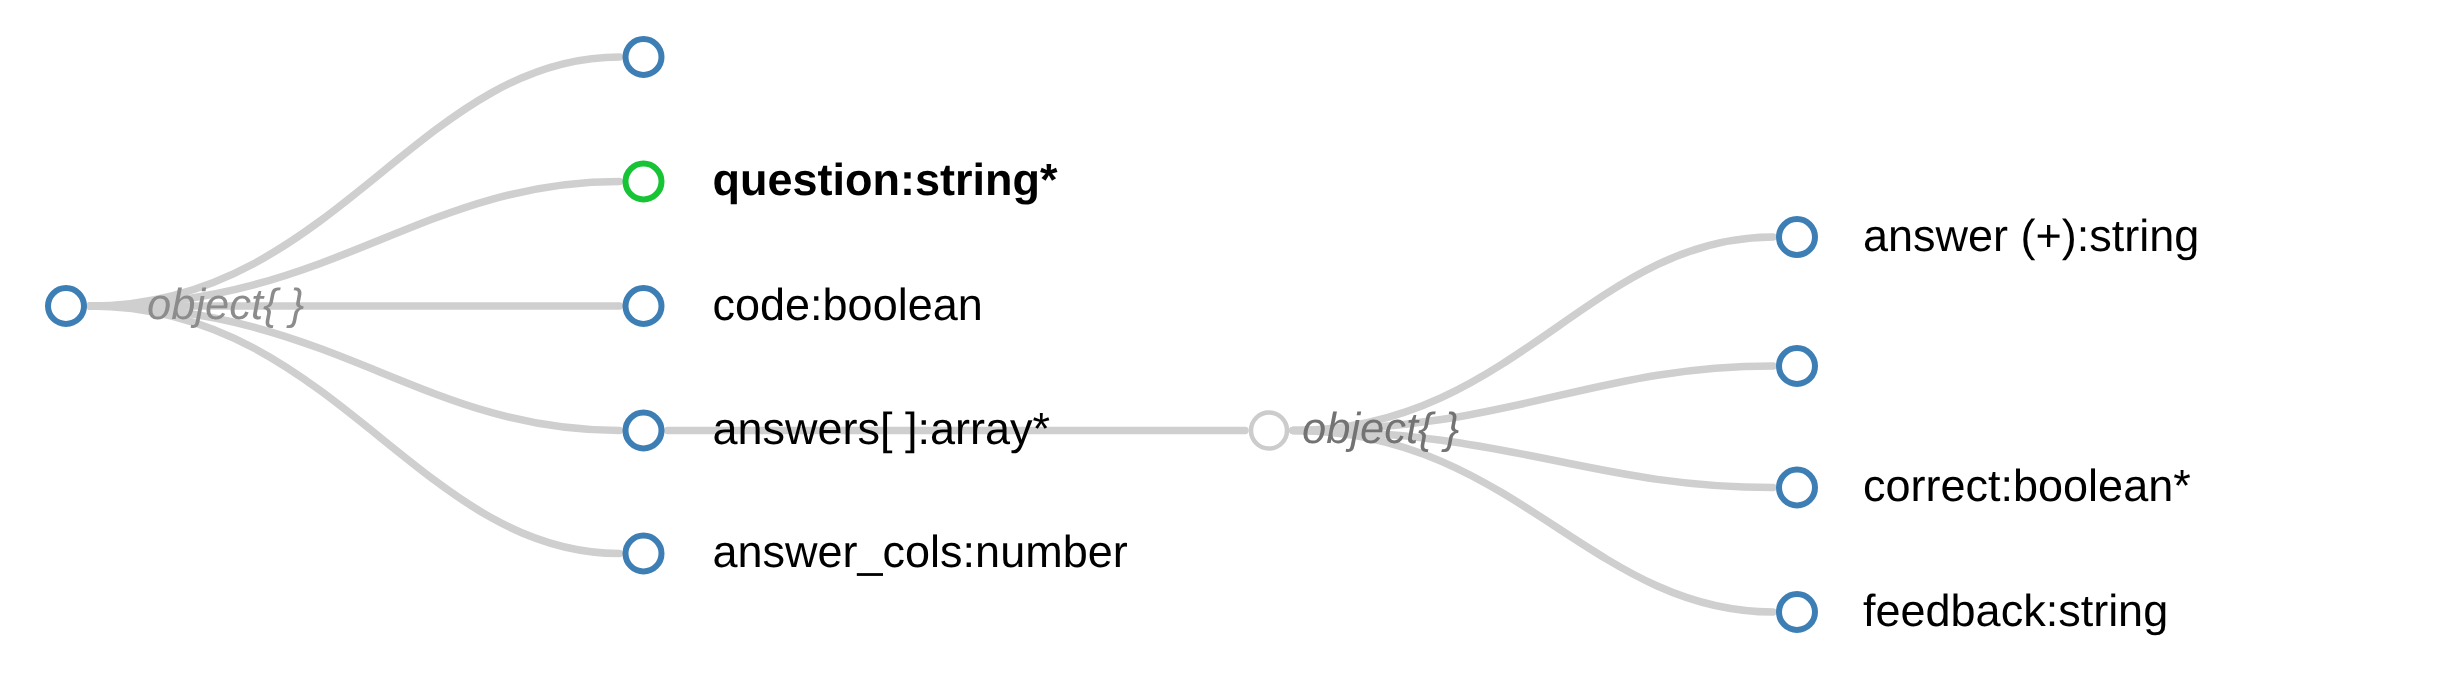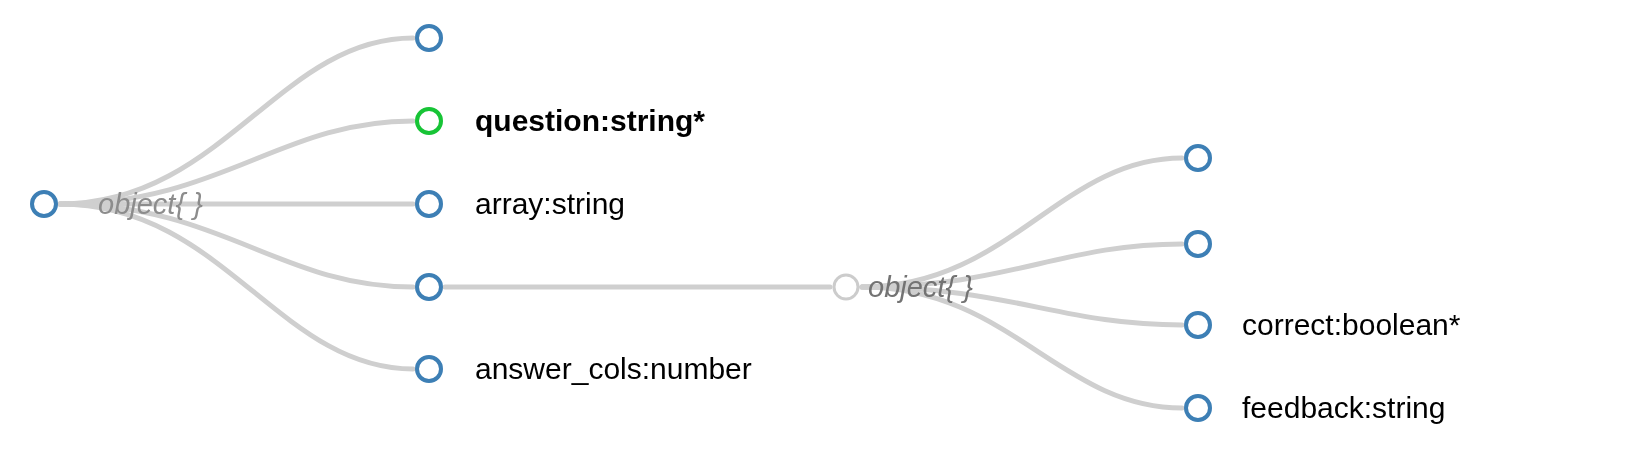--- a/index.html
+++ b/index.html
@@ -77,17 +77,19 @@
       <circle cx="429" cy="369" r="12" fill="#ffffff" stroke="#3d7fb5" stroke-width="4"></circle>
       <circle cx="846" cy="287" r="12" fill="#ffffff" stroke="#cccccc" stroke-width="3"></circle>
       <circle cx="1198" cy="158" r="12" fill="#ffffff" stroke="#3d7fb5" stroke-width="4"></circle>
       <circle cx="1198" cy="244" r="12" fill="#ffffff" stroke="#3d7fb5" stroke-width="4"></circle>
       <circle cx="1198" cy="325" r="12" fill="#ffffff" stroke="#3d7fb5" stroke-width="4"></circle>
       <circle cx="1198" cy="408" r="12" fill="#ffffff" stroke="#3d7fb5" stroke-width="4"></circle>
     </svg>
 <div class="edge-label light" style="left: 98px; top: 204px;">object{ }</div>
     <div class="edge-label dark" style="left: 868px; top: 287px;">object{ }</div>
     <div class="node-label bold" style="left: 475px; top: 121px;">question:string*</div>
-    <div class="node-label" style="left: 475px; top: 204px;">array:string</div>
+    <div class="node-label" style="left: 475px; top: 204px;">code:boolean</div>
+    <div class="node-label" style="left: 475px; top: 287px;">answers[ ]:array*</div>
     <div class="node-label" style="left: 475px; top: 369px;">answer_cols:number</div>
+    <div class="node-label" style="left: 1242px; top: 158px;">answer (+):string</div>
     <div class="node-label" style="left: 1242px; top: 325px;">correct:boolean*</div>
     <div class="node-label" style="left: 1242px; top: 408px;">feedback:string</div>
   </div>
 
 </body></html>

